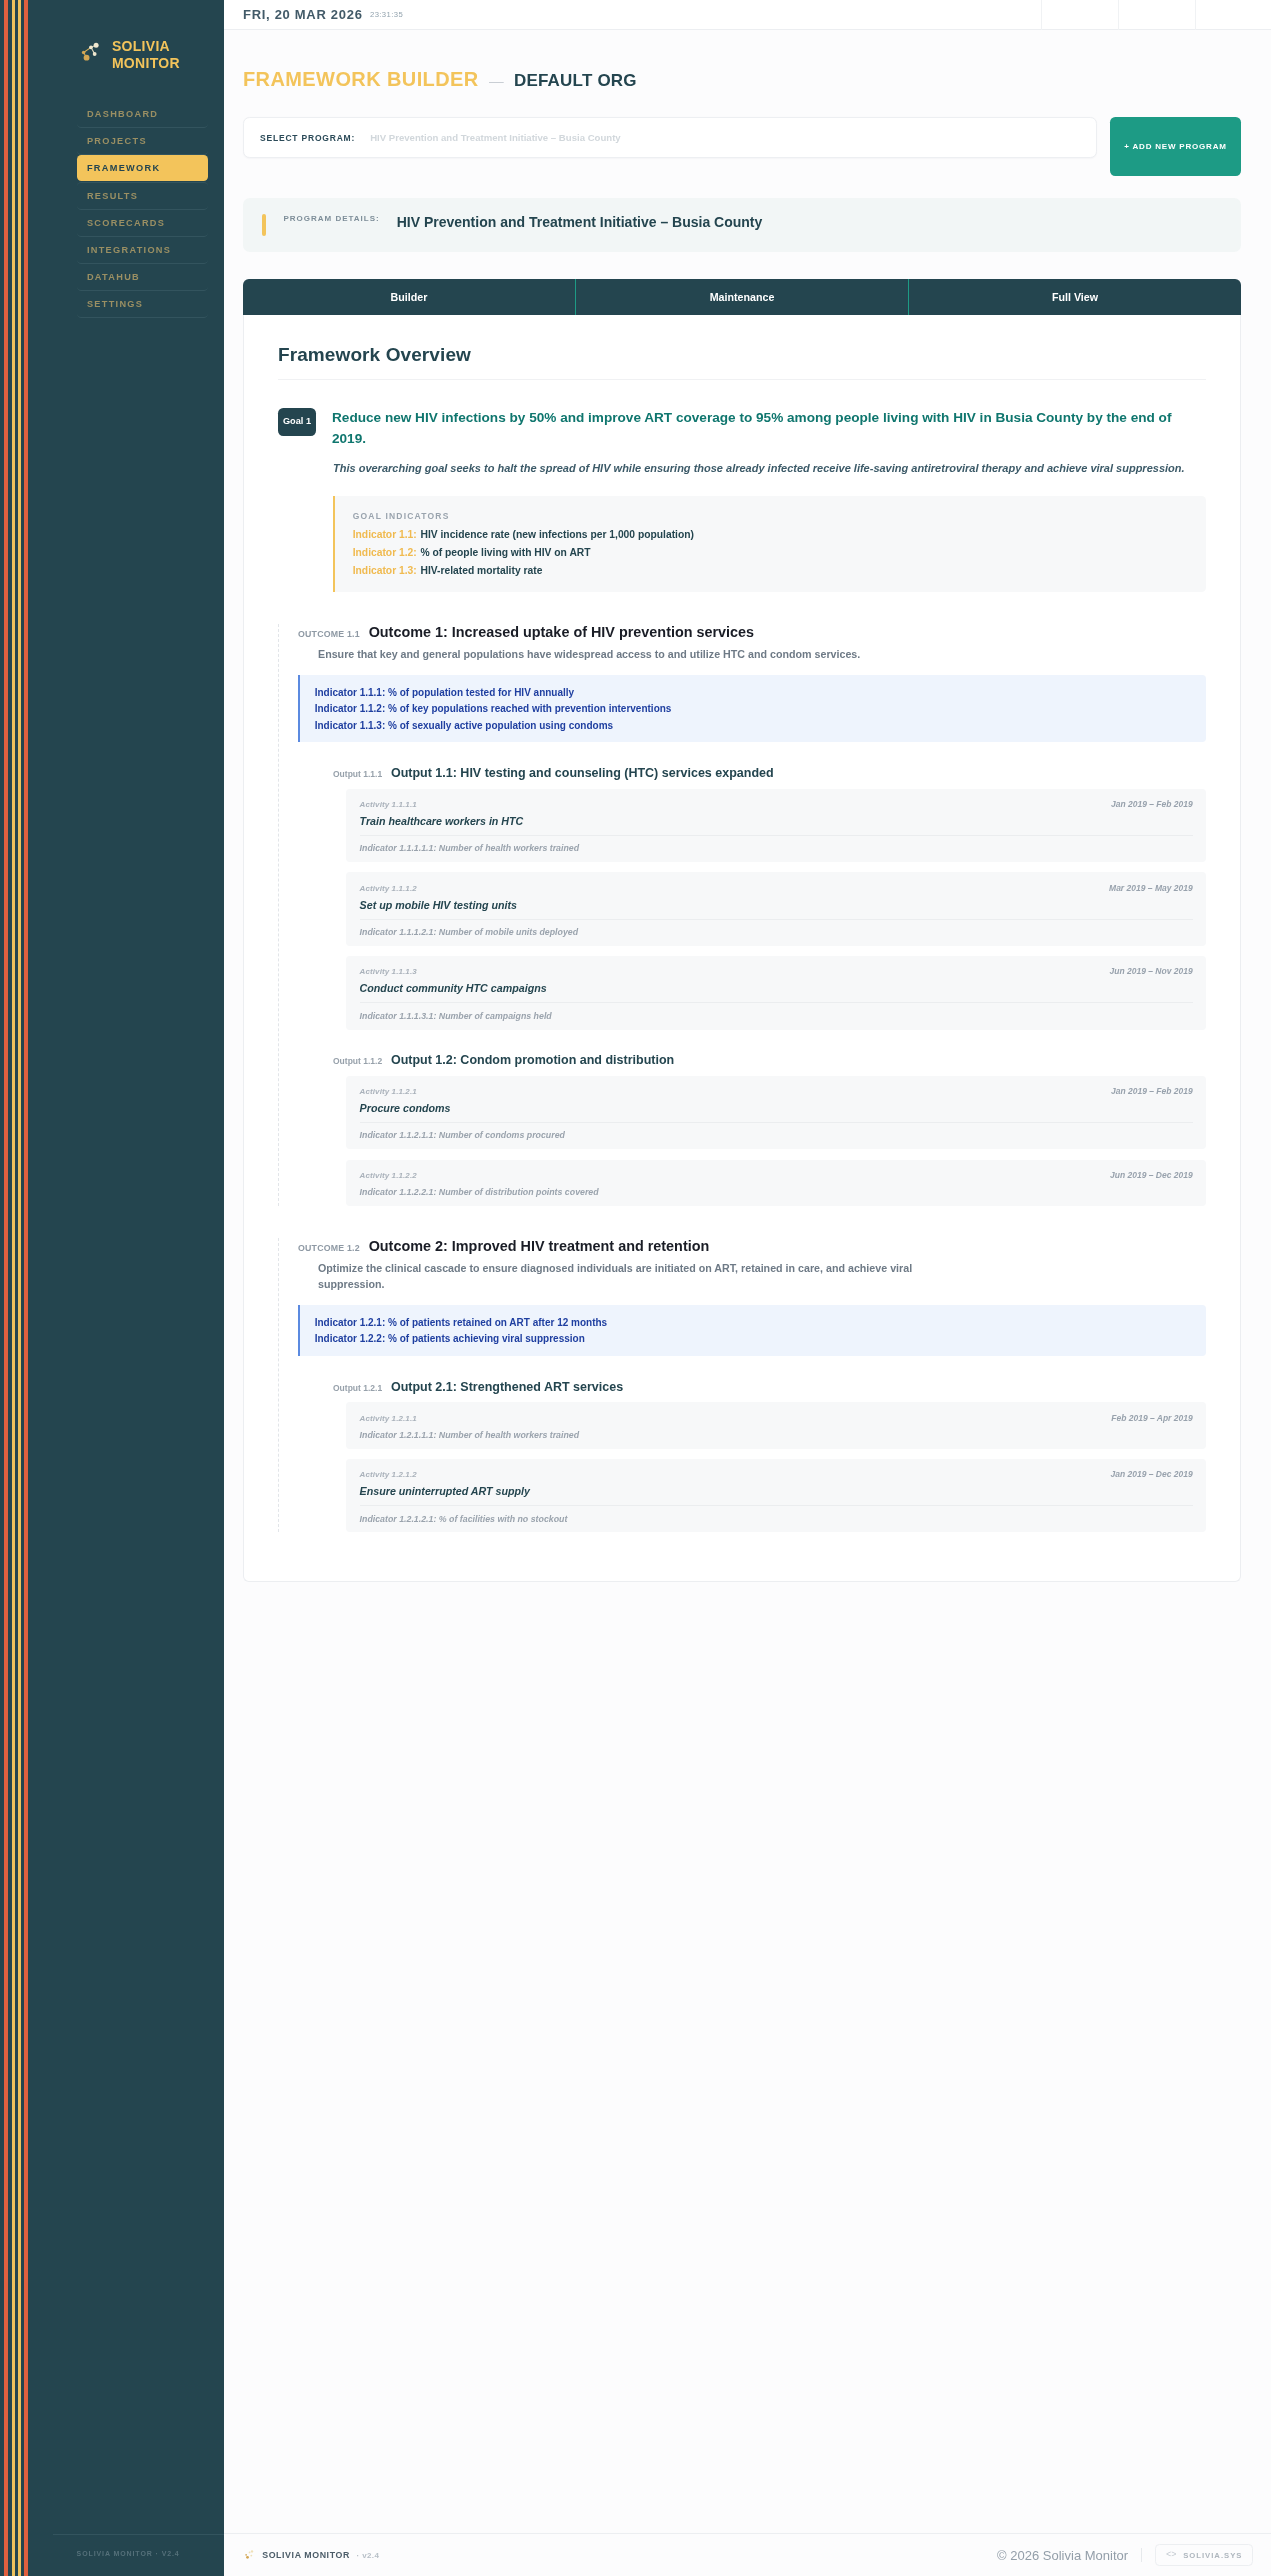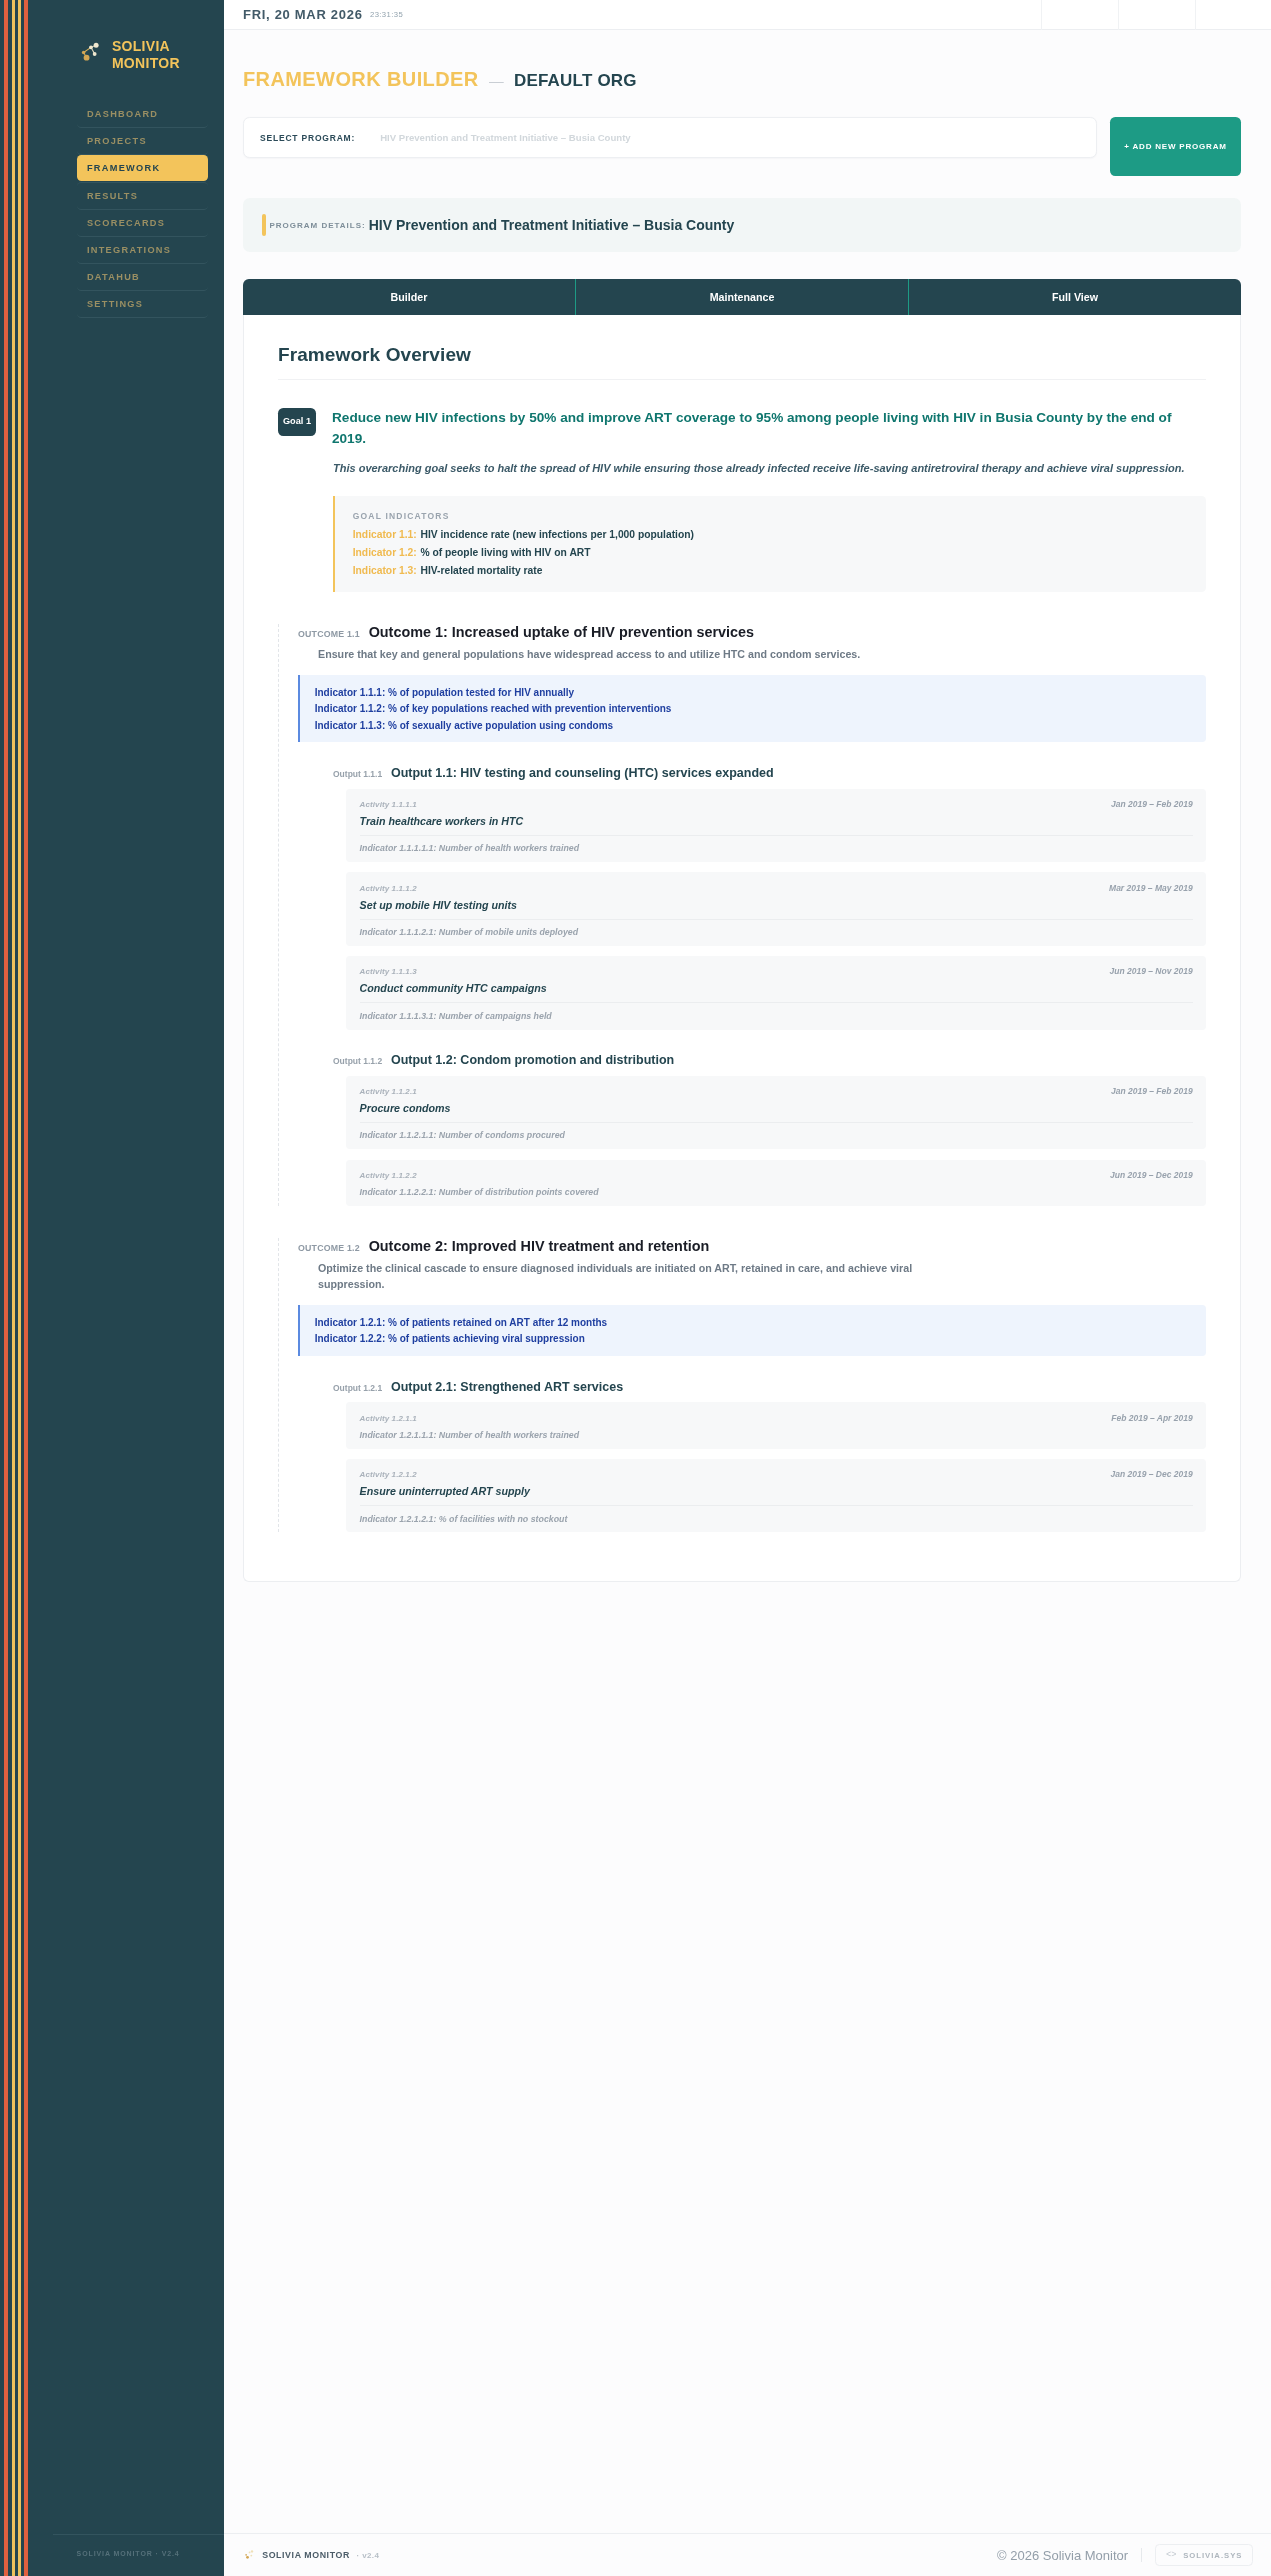--- a/index.html
+++ b/index.html
@@ -102,41 +102,41 @@
   .page-head { display: flex; align-items: baseline; gap: 10.3px; padding: 16px 0 2.9px 0; }
   .page-title {
     font-size: 20px; font-weight: 800; color: #f3c45b; letter-spacing: 0.4px;
   }
   .page-dash { color: #c9ced4; font-size: 14.7px; font-weight: 400; }
   .page-org { font-size: 17px; font-weight: 800; color: #24454f; letter-spacing: 0.2px; }
 
   .selector-row { display: flex; align-items: flex-start; gap: 13.3px; margin-top: 23.6px; }
   .select-card {
     flex: 1 1 auto; background: #ffffff; border: 0.7px solid #edeff2; border-radius: 6.6px;
-    padding: 13.3px 16px; display: flex; align-items: center; gap: 25px;
+    padding: 13.3px 16px; display: flex; align-items: center; gap: 15px;
     min-height: 41px; box-shadow: 0 0.7px 1.5px rgba(20,40,60,.03);
   }
   .select-label {
     font-size: 8.5px; font-weight: 800; letter-spacing: 0.8px; color: #2b4a58;
     white-space: nowrap;
   }
   .select-value {
     flex: 1 1 auto; font-size: 9.6px; color: #9aa7b1; font-weight: 600;
     overflow: hidden; white-space: nowrap; opacity: .45;
   }
   .add-btn {
     flex: 0 0 131px; width: 131px; min-height: 59px; background: #1d9b85;
     color: #ffffff; border: none; border-radius: 5.2px; cursor: pointer;
     font-size: 8px; font-weight: 800; letter-spacing: 0.8px; line-height: 1.5;
     padding: 8.8px 7.4px; text-align: center;
   }
 
   .program-banner {
     margin-top: 22px; background: #f2f6f6; border-radius: 6.6px;
-    padding: 16px 19px; display: flex; align-items: center; gap: 3px;
+    padding: 16px 19px; display: flex; align-items: flex-start; gap: 17px;
     position: relative; overflow: hidden;
   }
   .pb-bar {
     width: 4.4px; height: 22px; border-radius: 2.2px; background: #f3c45b; flex: 0 0 4.4px;
   }
   .pb-label {
     font-size: 8px; font-weight: 800; letter-spacing: 1px; color: #7e8e99;
     white-space: nowrap;
   }
   .pb-name { font-size: 14px; font-weight: 800; color: #24454f; }

